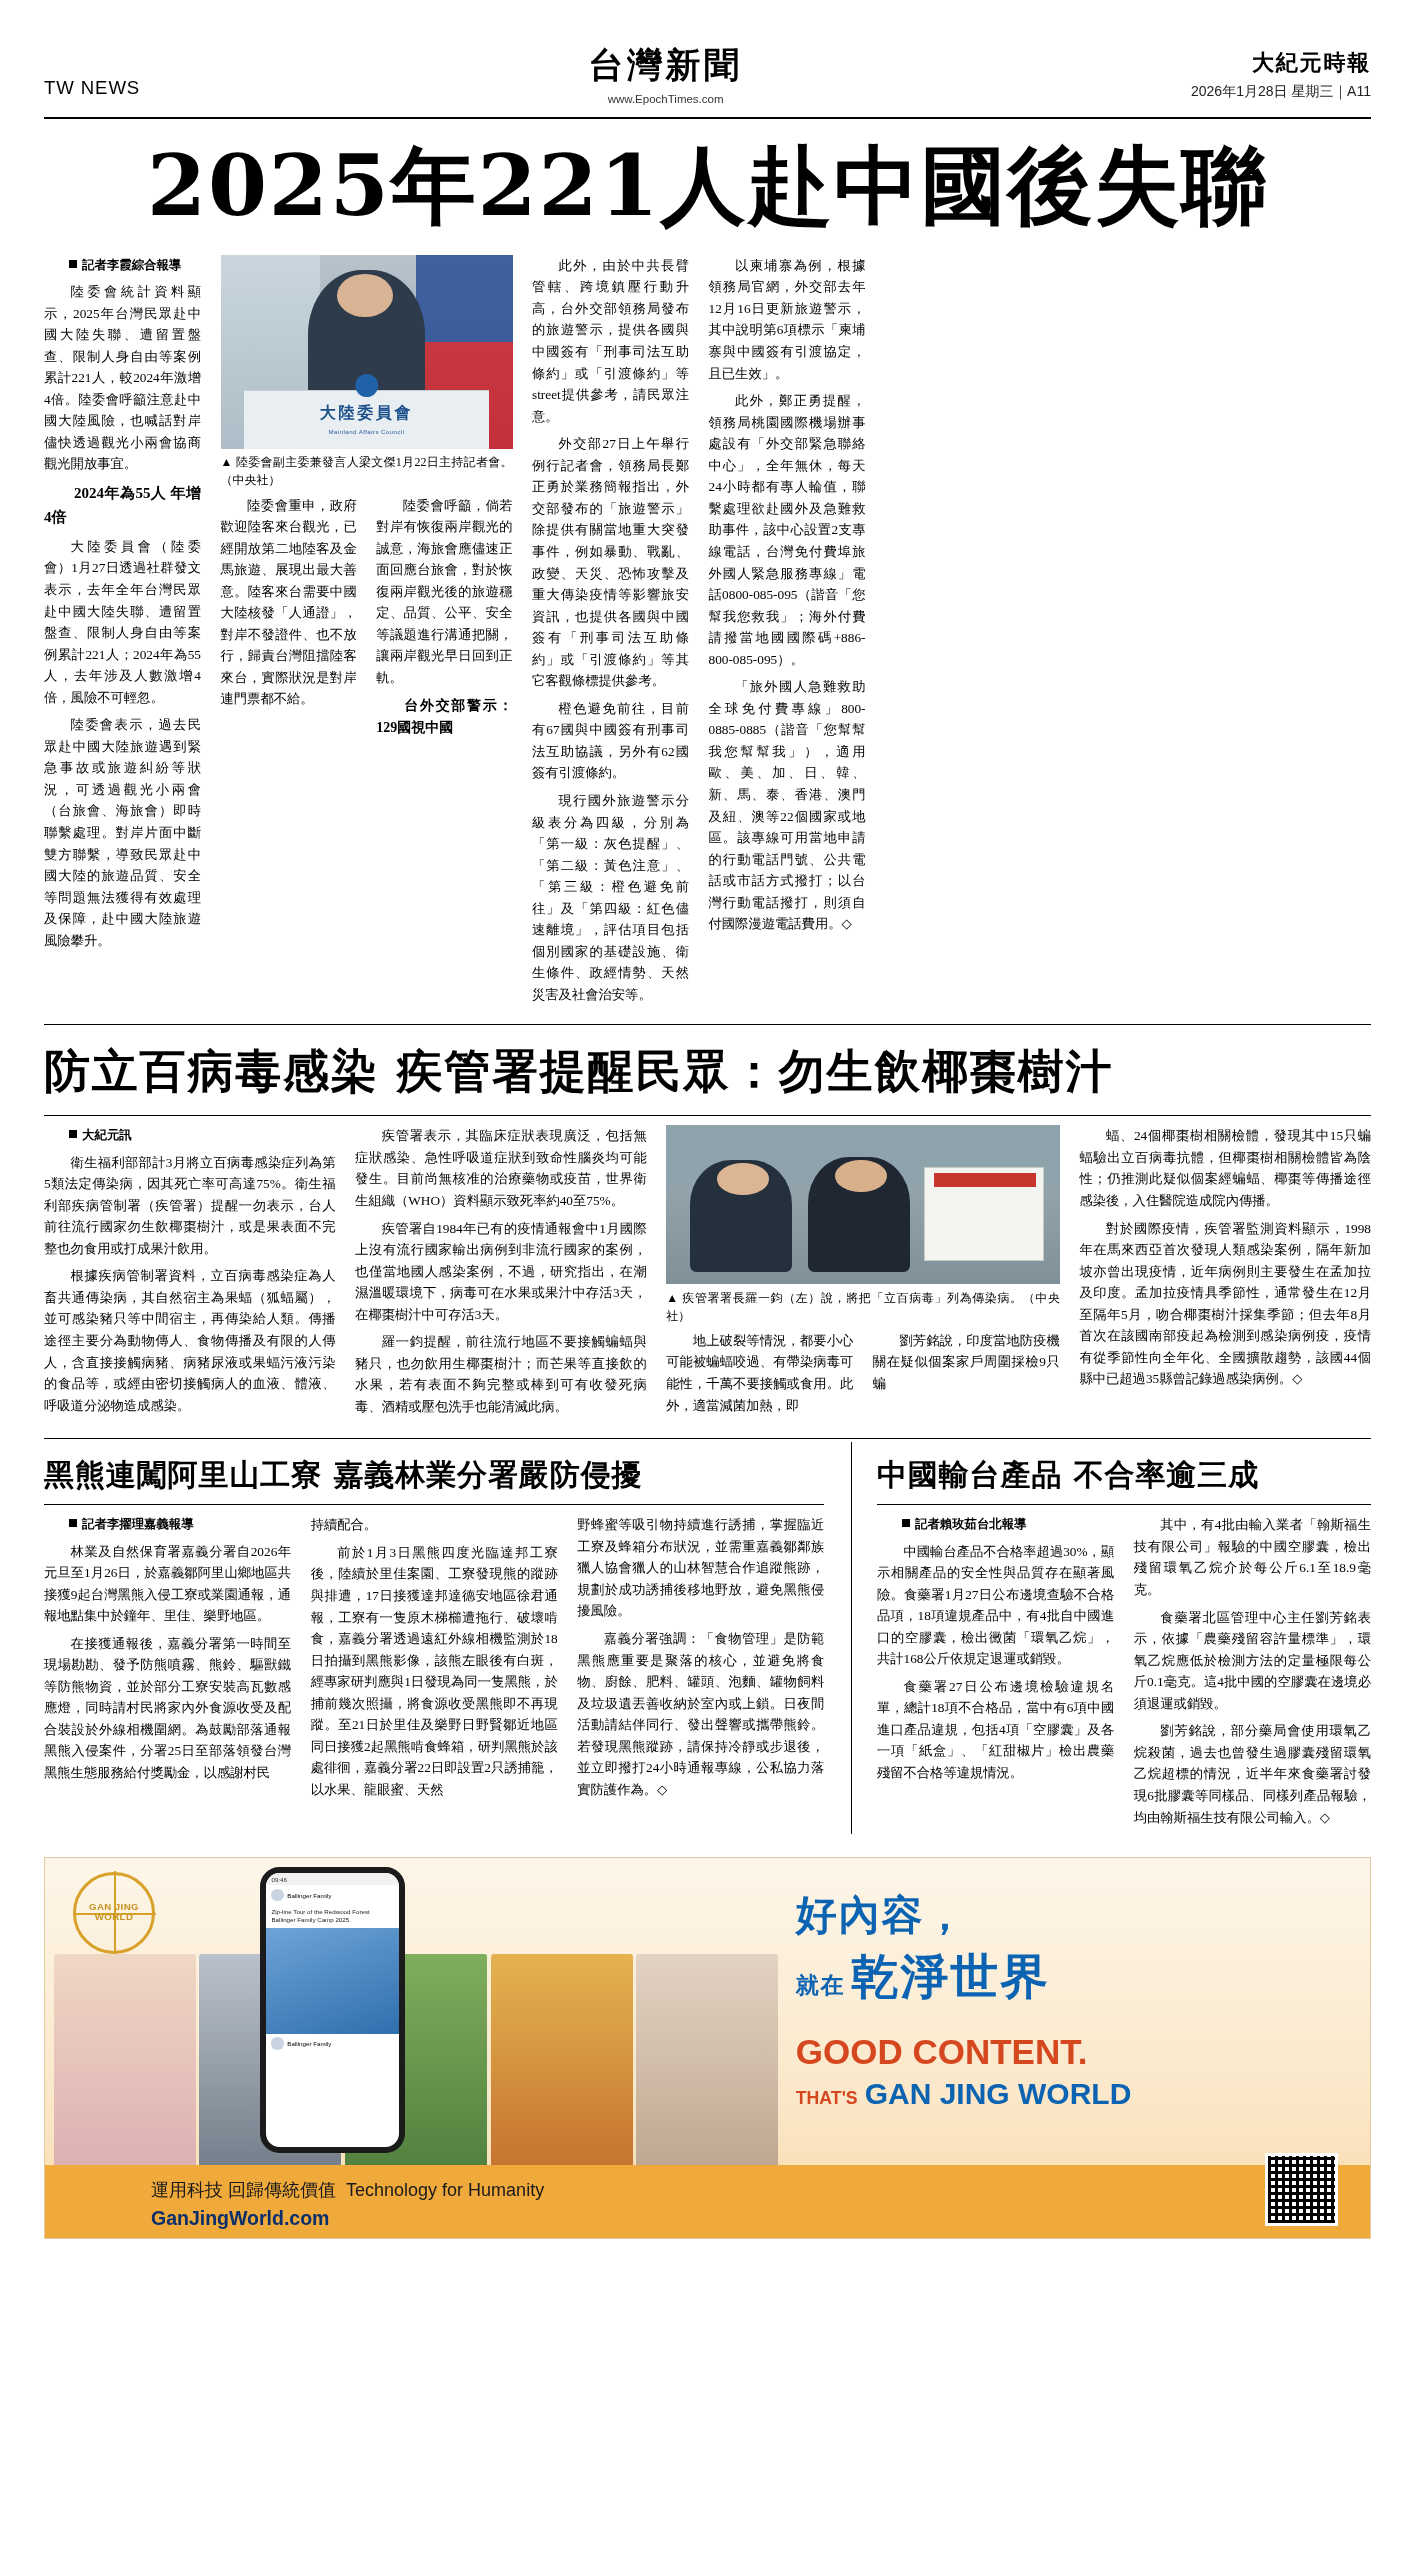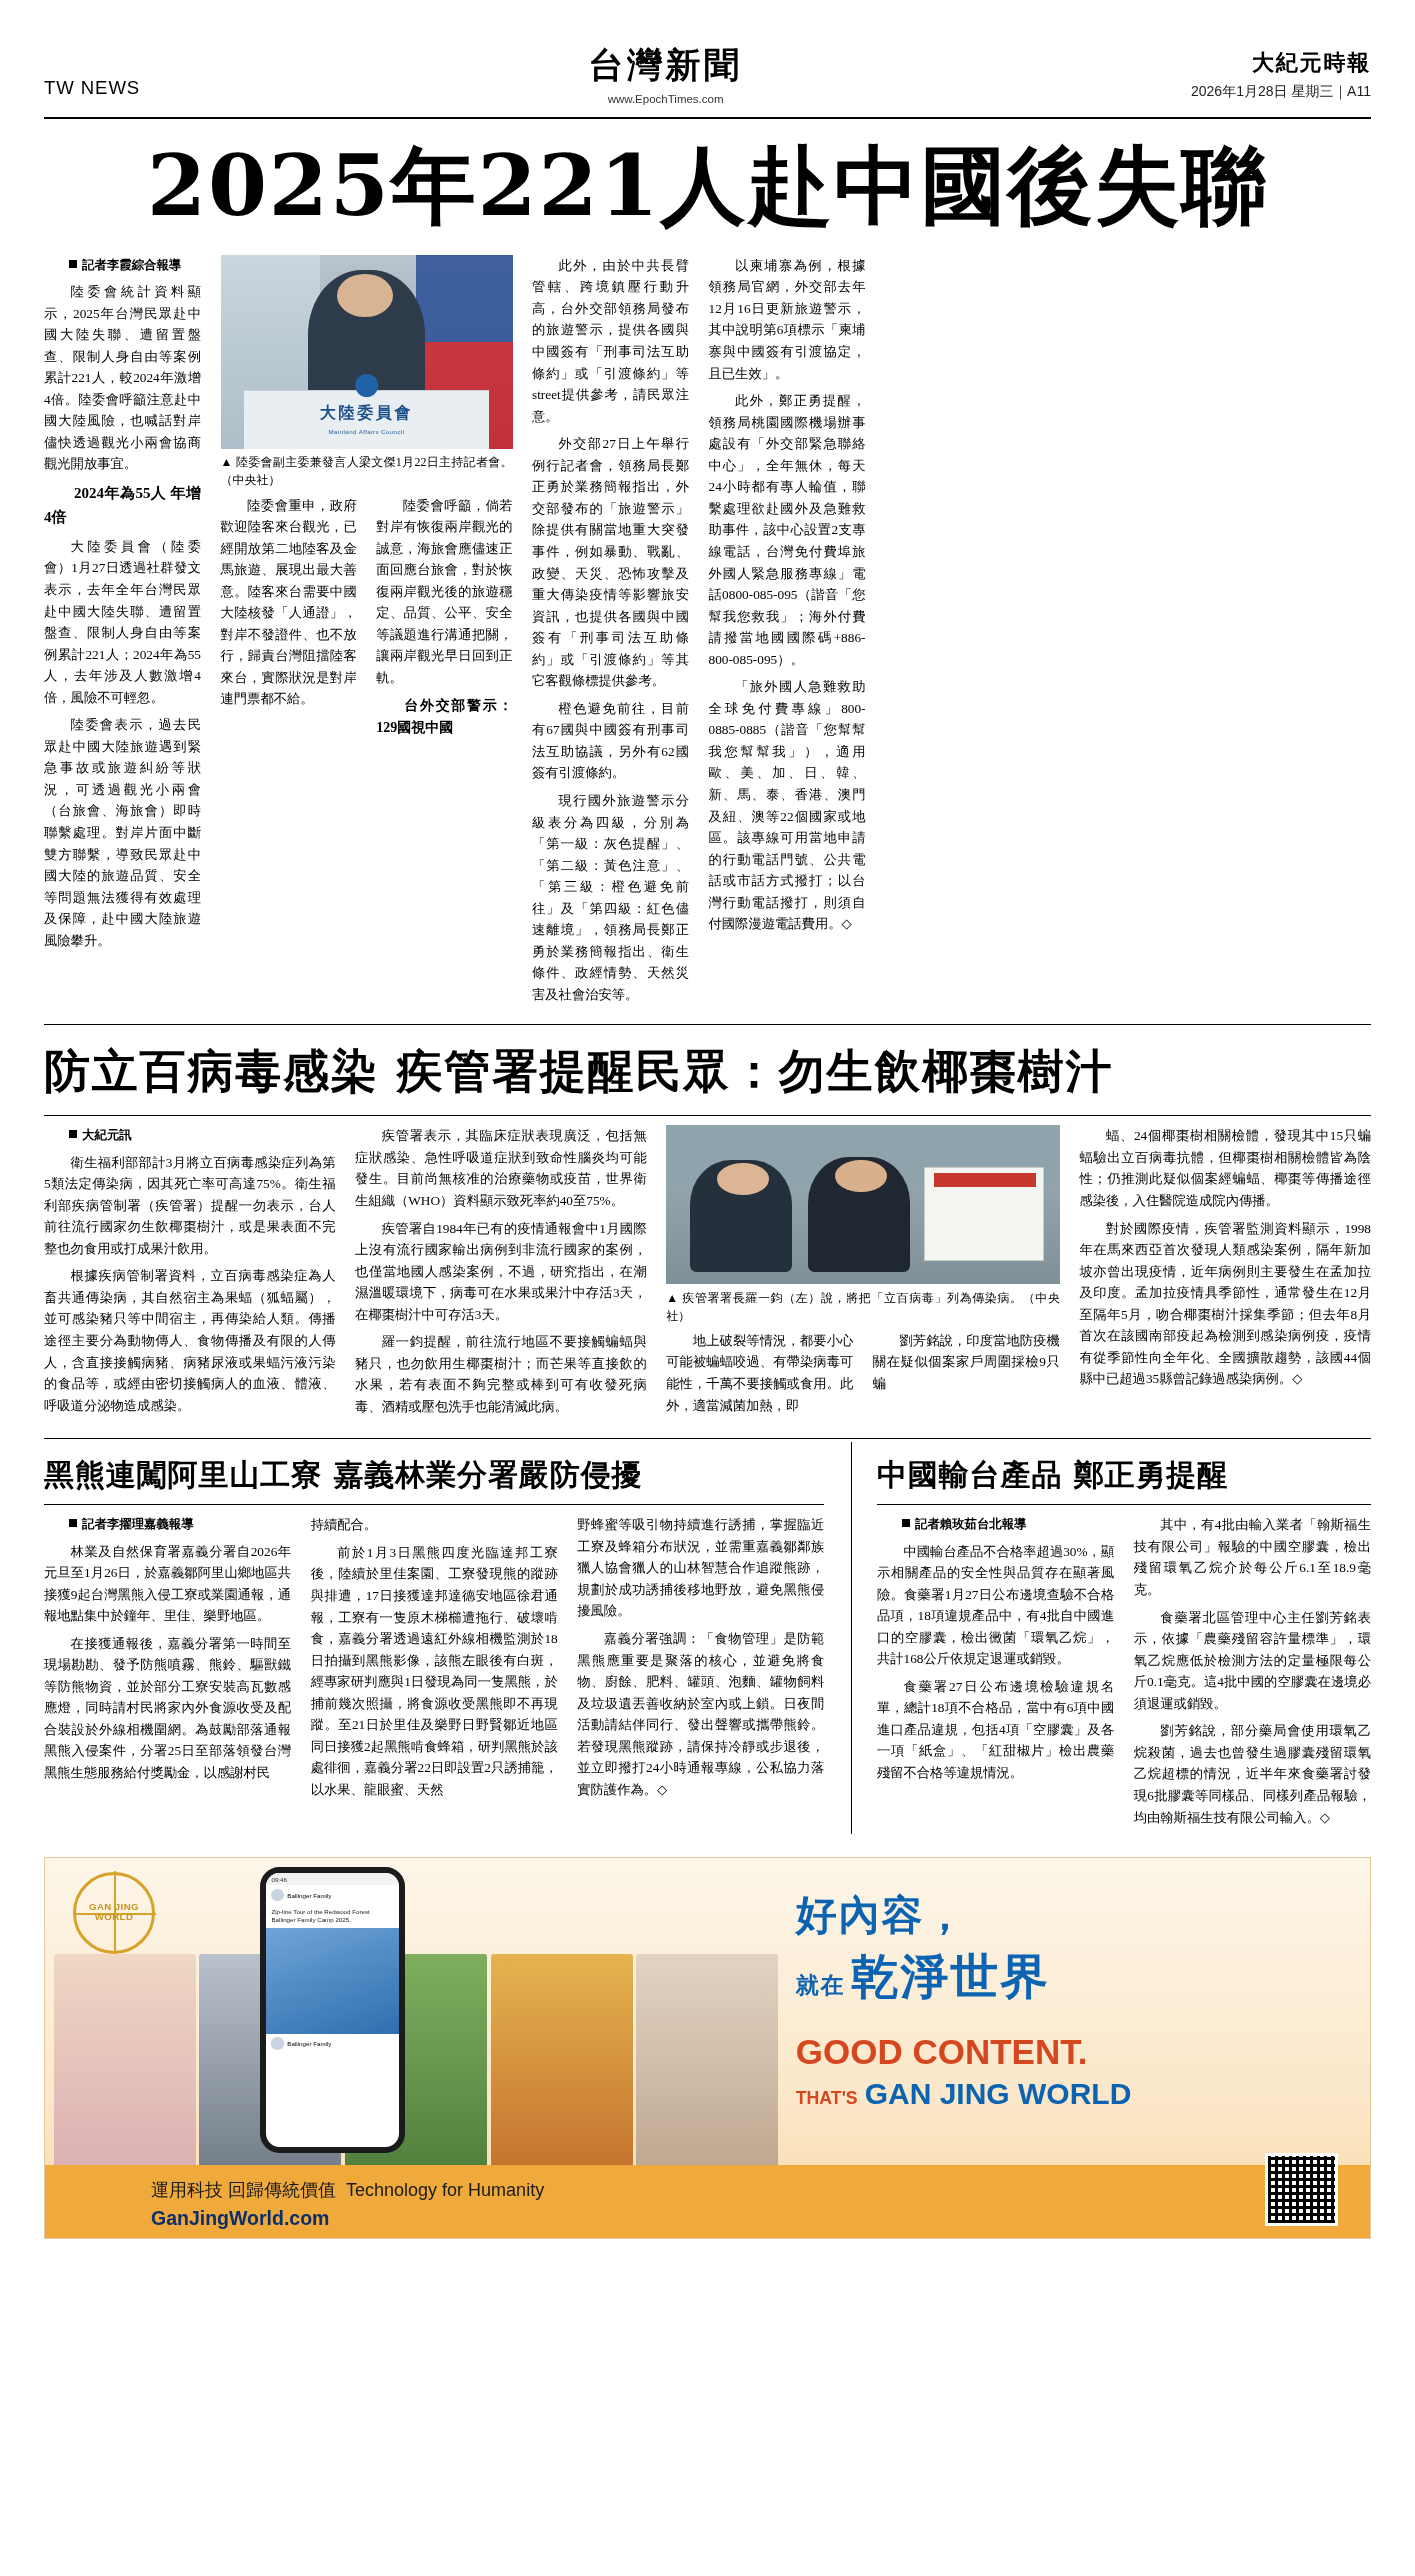--- a/index.html
+++ b/index.html
@@ -163,21 +163,21 @@
           <p>陸委會呼籲，倘若對岸有恢復兩岸觀光的誠意，海旅會應儘速正面回應台旅會，對於恢復兩岸觀光後的旅遊穩定、品質、公平、安全等議題進行溝通把關，讓兩岸觀光早日回到正軌。</p>
           <p class="subhead-ctr">台外交部警示：129國視中國</p>
         </div>
       </div>
     </div>
 
     <div class="s1c w3">
       <p>此外，由於中共長臂管轄、跨境鎮壓行動升高，台外交部領務局發布的旅遊警示，提供各國與中國簽有「刑事司法互助條約」或「引渡條約」等street提供參考，請民眾注意。</p>
       <p>外交部27日上午舉行例行記者會，領務局長鄭正勇於業務簡報指出，外交部發布的「旅遊警示」除提供有關當地重大突發事件，例如暴動、戰亂、政變、天災、恐怖攻擊及重大傳染疫情等影響旅安資訊，也提供各國與中國簽有「刑事司法互助條約」或「引渡條約」等其它客觀條標提供參考。</p>
       <p>橙色避免前往，目前有67國與中國簽有刑事司法互助協議，另外有62國簽有引渡條約。</p>
-      <p>現行國外旅遊警示分級表分為四級，分別為「第一級：灰色提醒」、「第二級：黃色注意」、「第三級：橙色避免前往」及「第四級：紅色儘速離境」，領務局長鄭正勇於業務簡報指出、衛生條件、政經情勢、天然災害及社會治安等。</p>
+      <p>現行國外旅遊警示分級表分為四級，分別為「第一級：灰色提醒」、「第二級：黃色注意」、「第三級：橙色避免前往」及「第四級：紅色儘速離境」，評估項目包括個別國家的基礎設施、衛生條件、政經情勢、天然災害及社會治安等。</p>
     </div>
 
     <div class="s1c w4">
       <p>以柬埔寨為例，根據領務局官網，外交部去年12月16日更新旅遊警示，其中說明第6項標示「柬埔寨與中國簽有引渡協定，且已生效」。</p>
       <p>此外，鄭正勇提醒，領務局桃園國際機場辦事處設有「外交部緊急聯絡中心」，全年無休，每天24小時都有專人輪值，聯繫處理欲赴國外及急難救助事件，該中心設置2支專線電話，台灣免付費埠旅外國人緊急服務專線」電話0800-085-095（諧音「您幫我您救我」；海外付費請撥當地國國際碼+886-800-085-095）。</p>
       <p>「旅外國人急難救助全球免付費專線」800-0885-0885（諧音「您幫幫我您幫幫我」），適用歐、美、加、日、韓、新、馬、泰、香港、澳門及紐、澳等22個國家或地區。該專線可用當地申請的行動電話門號、公共電話或市話方式撥打；以台灣行動電話撥打，則須自付國際漫遊電話費用。◇</p>
       <p></p>
     </div>
   </div>
 
@@ -244,21 +244,21 @@
           <p>前於1月3日黑熊四度光臨達邦工寮後，陸續於里佳案園、工寮發現熊的蹤跡與排遭，17日接獲達邦達德安地區徐君通報，工寮有一隻原木梯櫛遭拖行、破壞啃食，嘉義分署透過遠紅外線相機監測於18日拍攝到黑熊影像，該熊左眼後有白斑，經專家研判應與1日發現為同一隻黑熊，於捕前幾次照攝，將食源收受黑熊即不再現蹤。至21日於里佳及樂野日野賢鄒近地區同日接獲2起黑熊啃食蜂箱，研判黑熊於該處徘徊，嘉義分署22日即設置2只誘捕籠，以水果、龍眼蜜、天然</p>
         </div>
         <div class="col">
           <p class="noind">野蜂蜜等吸引物持續進行誘捕，掌握臨近工寮及蜂箱分布狀況，並需重嘉義鄒鄰族獵人協會獵人的山林智慧合作追蹤熊跡，規劃於成功誘捕後移地野放，避免黑熊侵擾風險。</p>
           <p>嘉義分署強調：「食物管理」是防範黑熊應重要是聚落的核心，並避免將食物、廚餘、肥料、罐頭、泡麵、罐物飼料及垃圾遺丟善收納於室內或上鎖。日夜間活動請結伴同行、發出聲響或攜帶熊鈴。若發現黑熊蹤跡，請保持冷靜或步退後，並立即撥打24小時通報專線，公私協力落實防護作為。◇</p>
         </div>
       </div>
     </div>
 
     <div class="sec3-right vrule" style="padding-left:25px;">
-      <div class="sec-head-sm">中國輸台產品 鄭正勇提醒</div>
+      <div class="sec-head-sm">中國輸台產品 不合率逾三成</div>
       <div class="rule-thin"></div>
       <div class="cols" style="padding-top:8.8px;">
         <div class="col">
           <p class="byline"><span class="sq"></span><span>記者賴玫茹台北報導</span></p>
           <p>中國輸台產品不合格率超過30%，顯示相關產品的安全性與品質存在顯著風險。食藥署1月27日公布邊境查驗不合格品項，18項違規產品中，有4批自中國進口的空膠囊，檢出黴菌「環氧乙烷」，共計168公斤依規定退運或銷毀。</p>
           <p>食藥署27日公布邊境檢驗違規名單，總計18項不合格品，當中有6項中國進口產品違規，包括4項「空膠囊」及各一項「紙盒」、「紅甜椒片」檢出農藥殘留不合格等違規情況。</p>
         </div>
         <div class="col">
           <p>其中，有4批由輸入業者「翰斯福生技有限公司」報驗的中國空膠囊，檢出殘留環氧乙烷介於每公斤6.1至18.9毫克。</p>
           <p>食藥署北區管理中心主任劉芳銘表示，依據「農藥殘留容許量標準」，環氧乙烷應低於檢測方法的定量極限每公斤0.1毫克。這4批中國的空膠囊在邊境必須退運或銷毀。</p>

